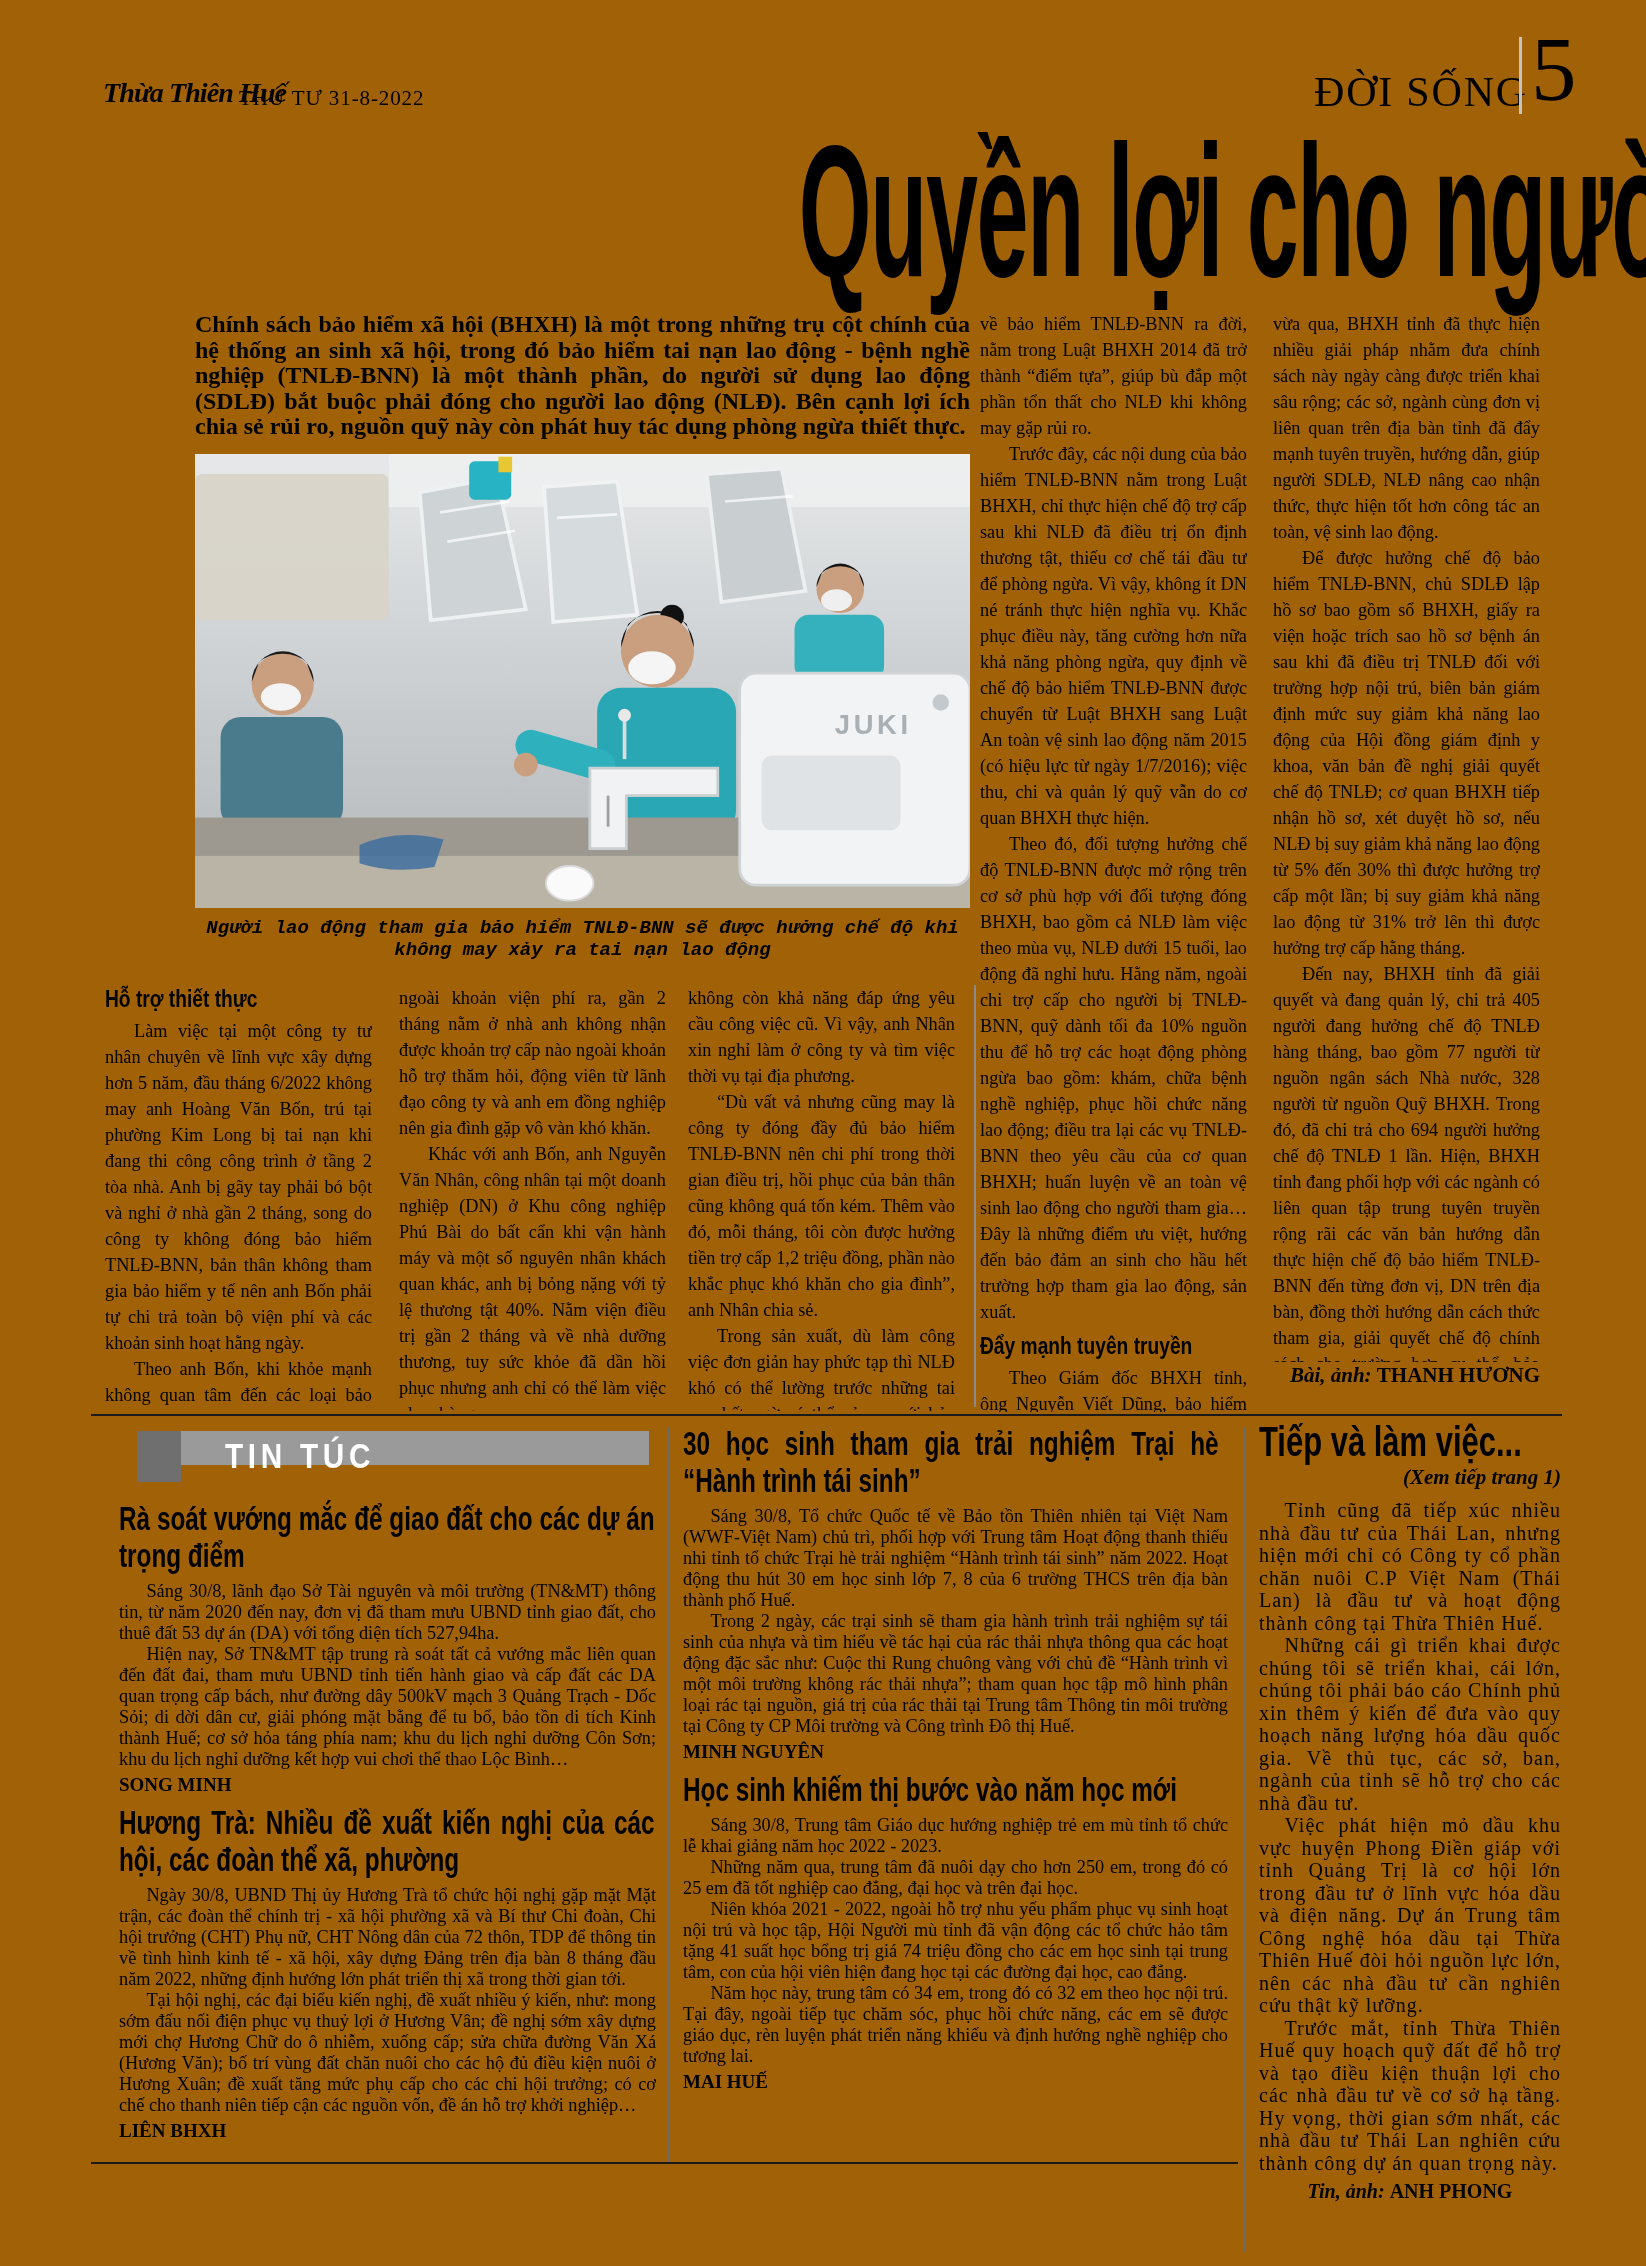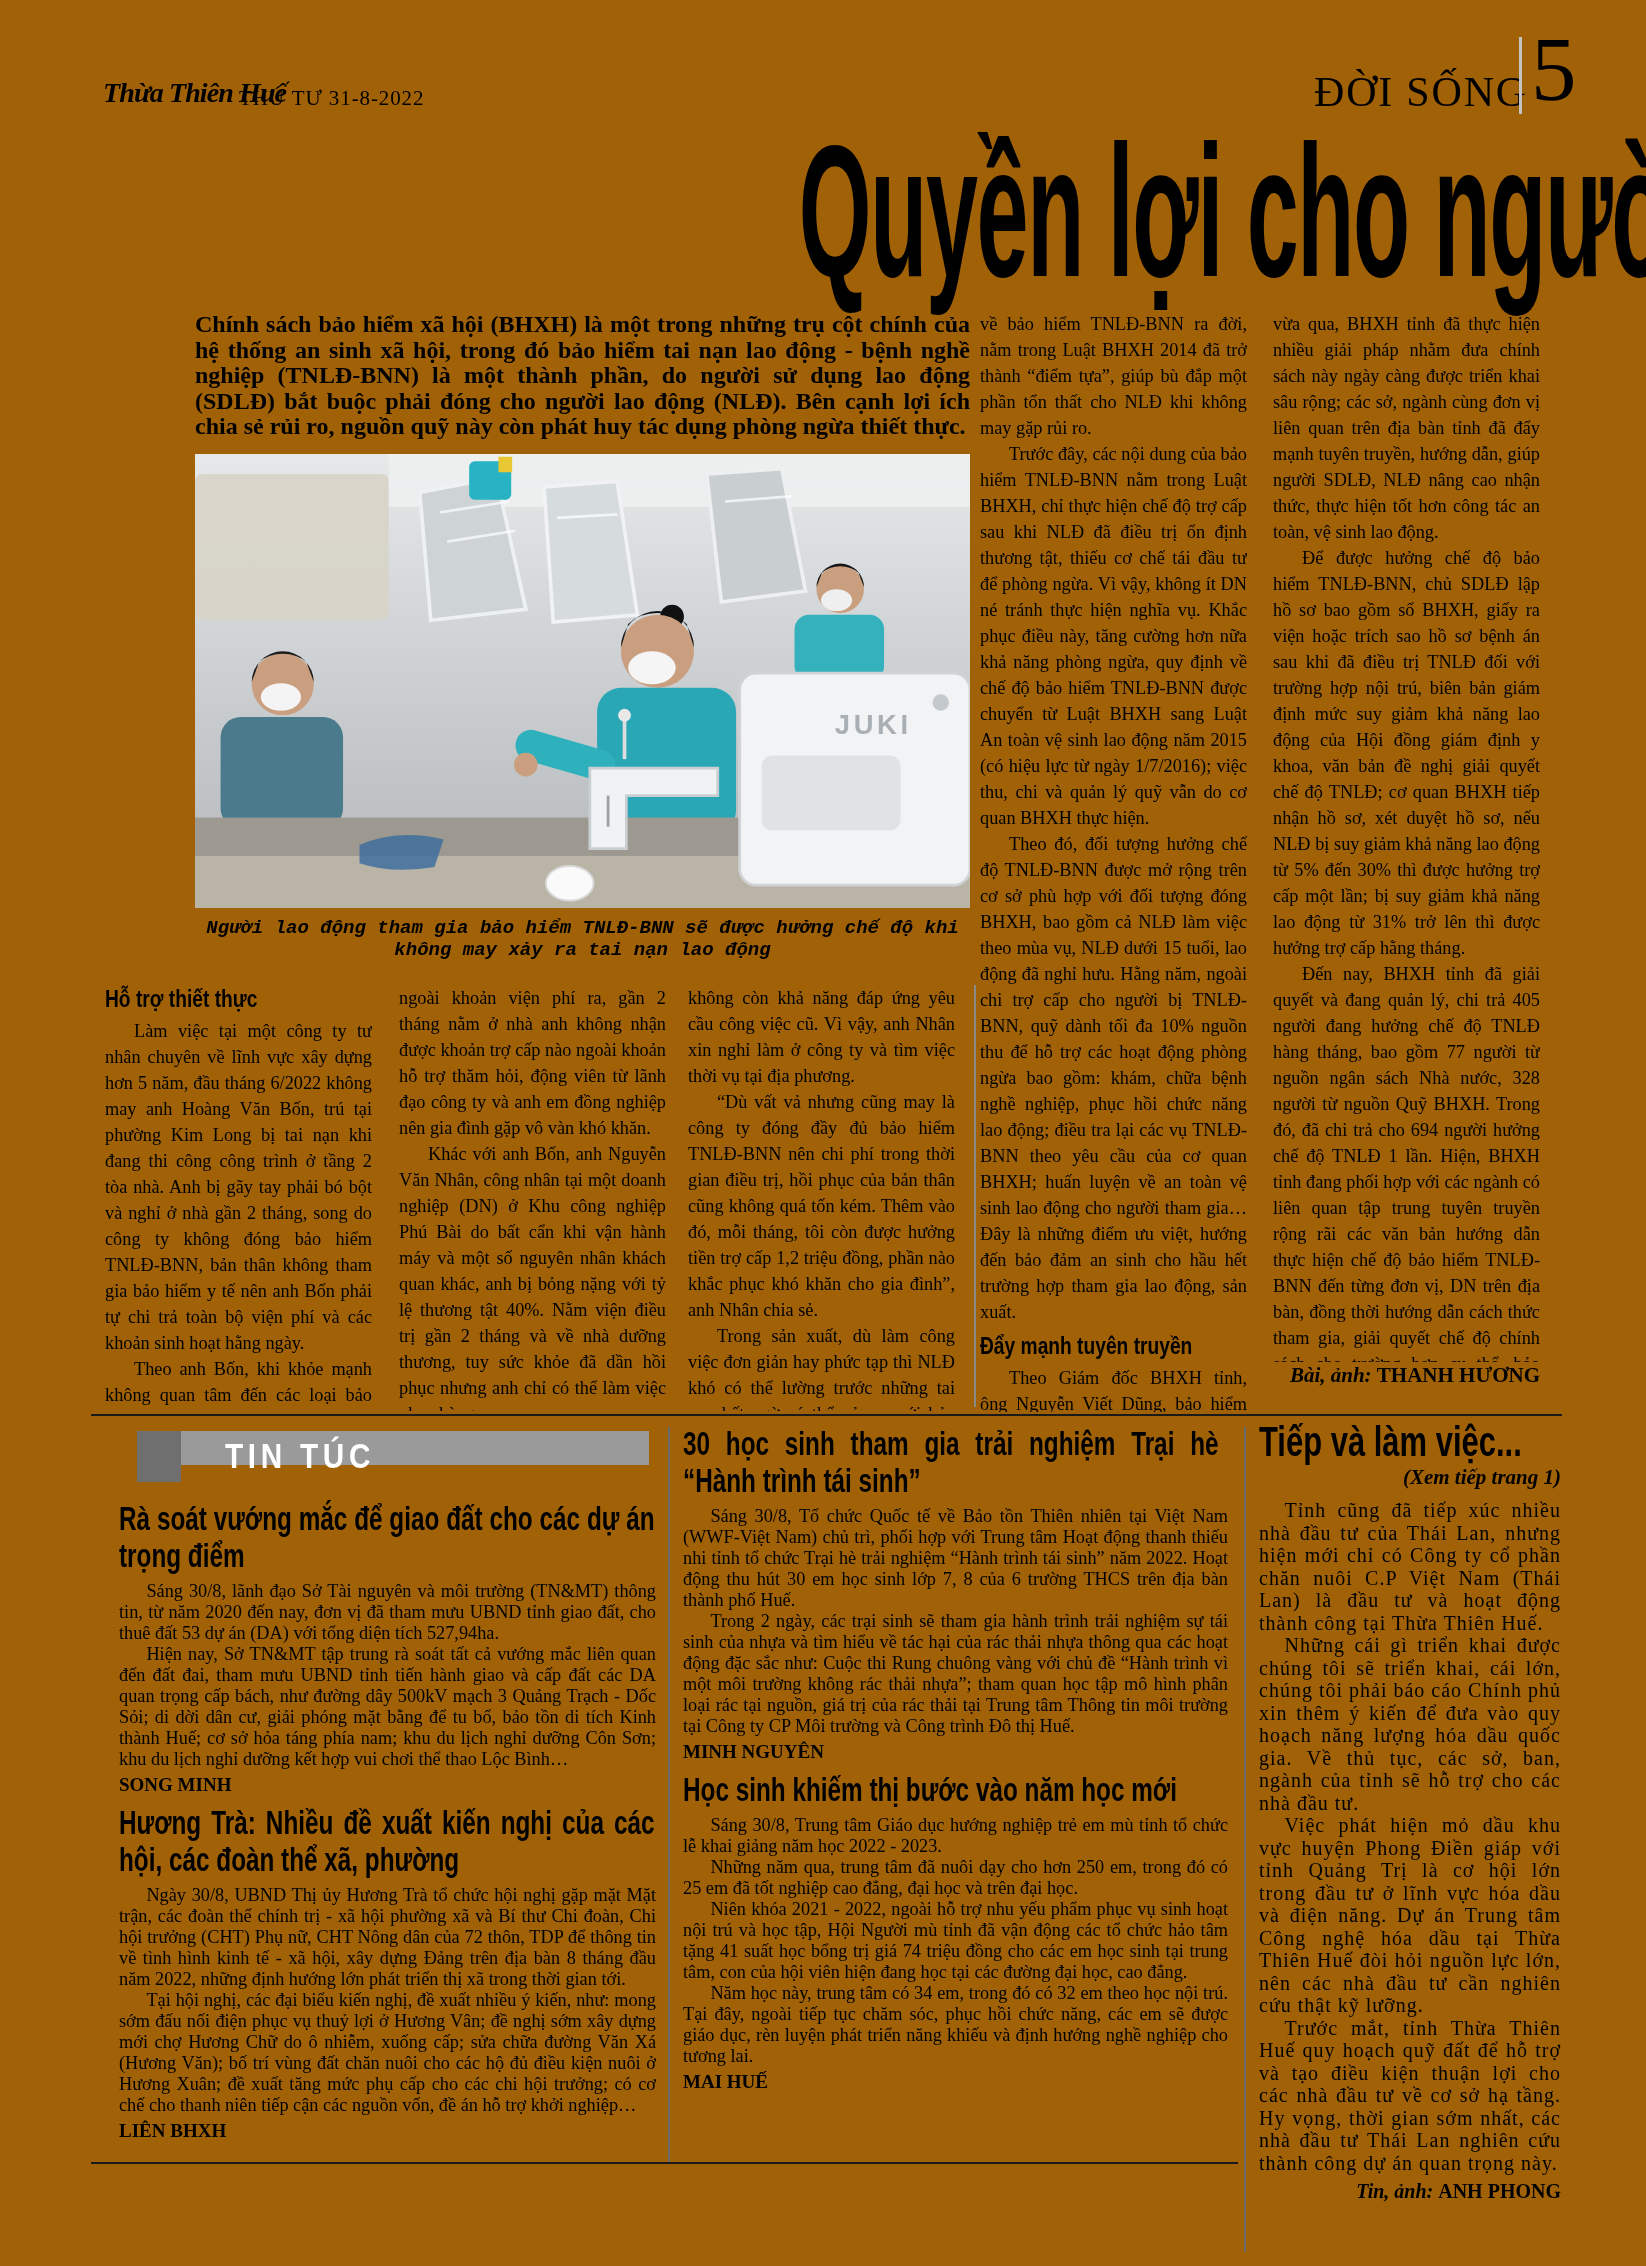--- a/index.html
+++ b/index.html
@@ -59,21 +59,21 @@
   .bhead2{margin:9.1px 0 7.3px 0;}
   .sig{margin:3.7px 0 5.5px 0;text-align:left;font-weight:bold;font-size:19px;text-indent:0;}
   
   #bright{position:absolute;left:1259px;top:1418px;width:302px;font-size:20px;line-height:22.5px;
         text-align:justify;}
   .chead{margin:0;}
   .chead>span{display:inline-block;white-space:nowrap;font-family:"Liberation Sans",sans-serif;font-weight:bold;
         font-size:43px;line-height:46px;transform:scaleX(.72);transform-origin:left top;}
   .cnote{margin:1.8px 0 11px 0;text-align:right;font-weight:bold;font-style:italic;font-size:21px;}
   #bright .np-p{text-indent:25.6px;letter-spacing:1px;}
-  .csig{margin-top:5.5px;text-align:right;font-size:20px;}
+  .csig{margin-top:5.5px;text-align:center;font-size:20px;}
 </style>
 </head>
 <body>
 
 <div class="page">
 
   <div class="brand">Thừa Thiên Huế</div>
   <div class="issue-date">THỨ TƯ 31-8-2022</div>
   <div class="section-name">ĐỜI SỐNG</div>
   <div class="pageno-rule"></div>

